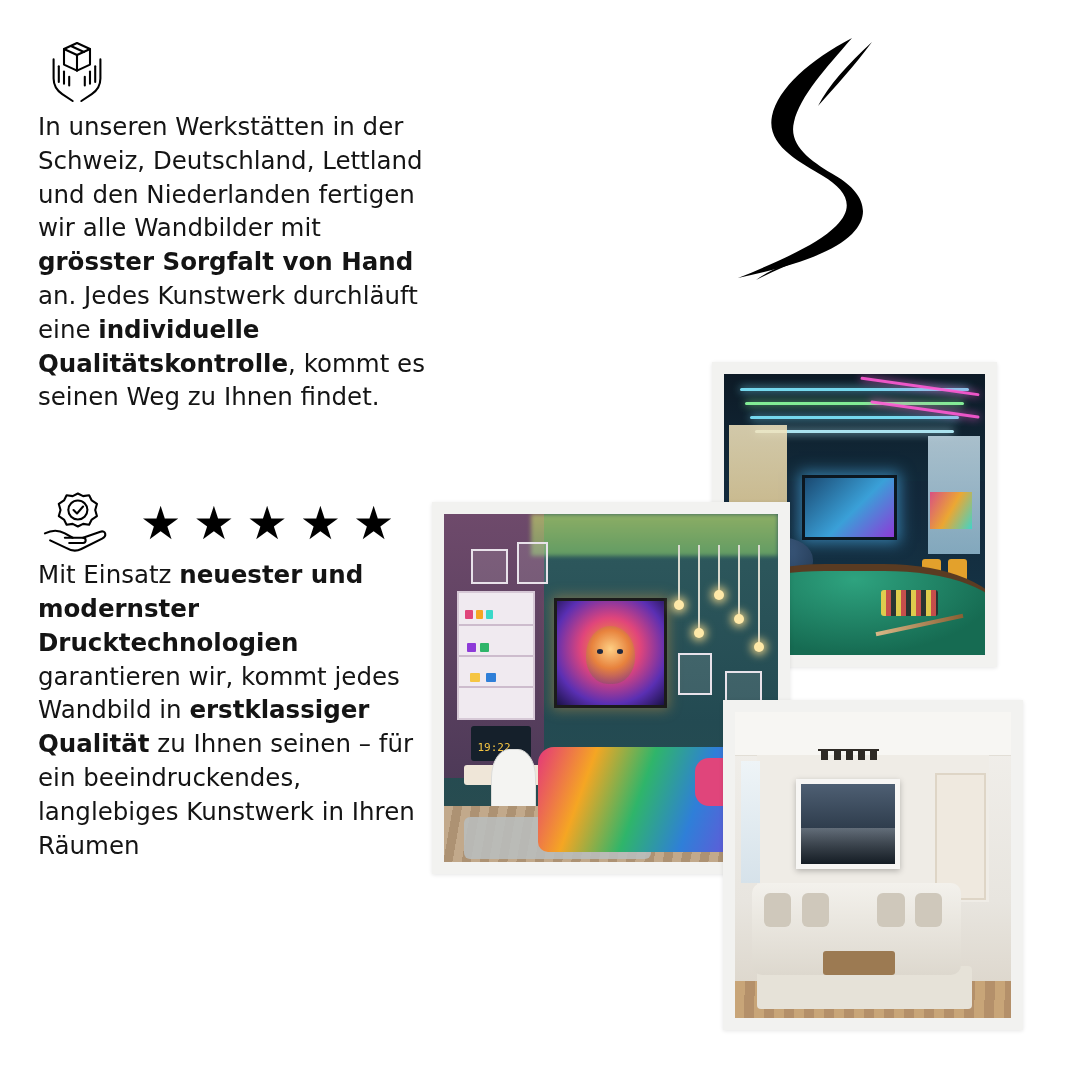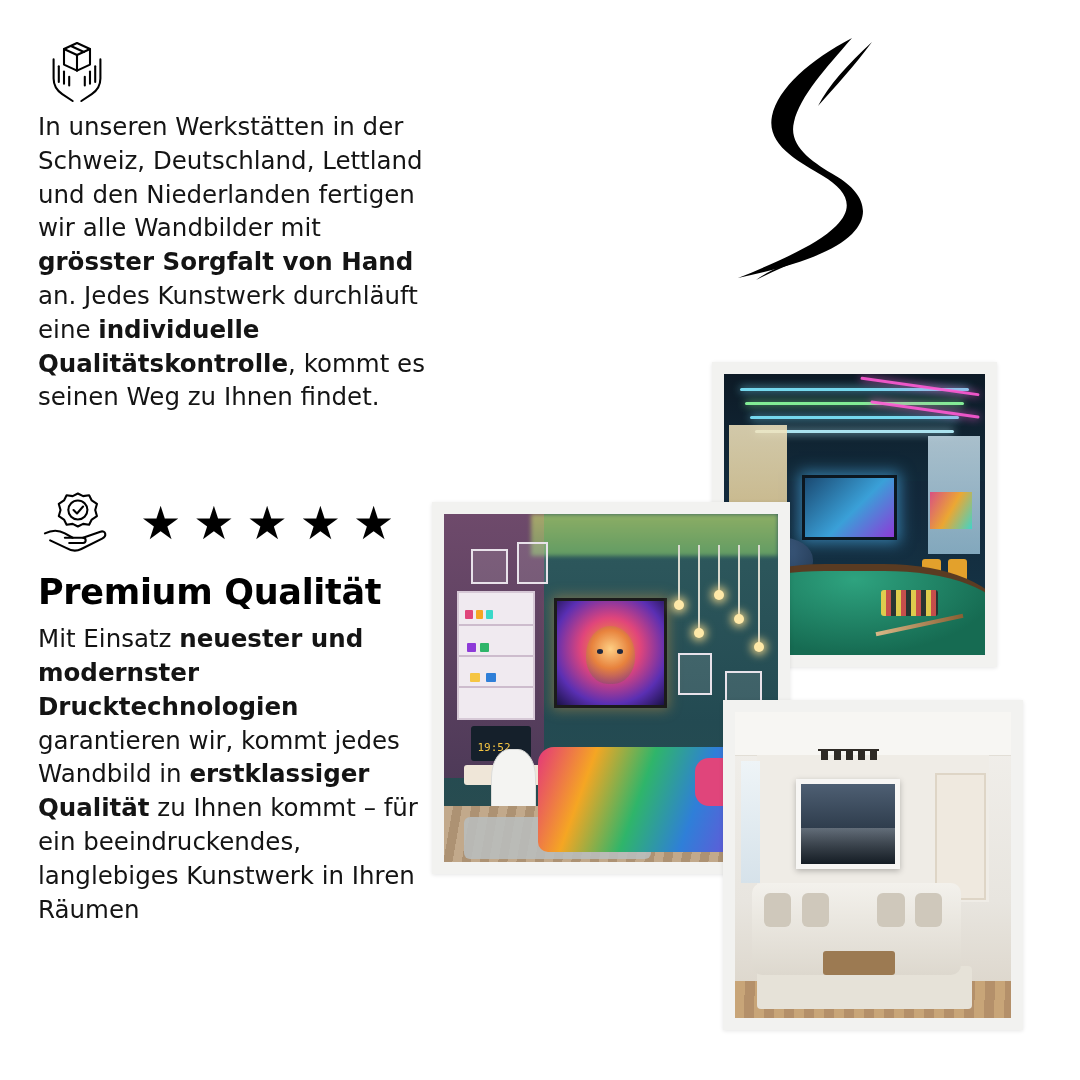--- a/index.html
+++ b/index.html
@@ -279,22 +279,21 @@
         </svg>
       </span>
       <span class="stars">
         <span class="star">★</span>
         <span class="star">★</span>
         <span class="star">★</span>
         <span class="star">★</span>
         <span class="star">★</span>
       </span>
     </div>
-    <div class="feature-title">Premium Qualität</div>
-    <div class="feature-body"><span>Mit Einsatz </span><b>neuester und modernster Drucktechnologien</b><span> garantieren wir, kommt jedes Wandbild in </span><b>erstklassiger Qualität</b><span> zu Ihnen kommt – für ein beeindruckendes, langlebiges Kunstwerk in Ihren Räumen</span></div>
+    <div class="feature-body"><span>Mit Einsatz </span><b>neuester und modernster Drucktechnologien</b><span> garantieren wir, kommt jedes Wandbild in </span><b>erstklassiger Qualität</b><span> zu Ihnen seinen – für ein beeindruckendes, langlebiges Kunstwerk in Ihren Räumen</span></div>
   </div>
 </div>
 
 <div class="logo-wrap">
   <svg class="logo-mark" viewBox="0 0 300 265">
     <path fill="#000" d="M192 8 C150 30 118 58 112 86 C106 116 140 132 163 146 C186 160 196 176 176 196 C158 214 122 230 78 248 C126 238 172 224 192 204 C214 182 200 160 176 146 C152 132 128 116 134 92 C140 66 166 38 192 8 Z"></path>
     <path fill="#000" d="M212 12 C188 34 168 56 158 76 C174 58 196 34 212 12 Z"></path>
     <path fill="#000" d="M96 250 C112 242 130 234 146 228 C128 232 110 240 96 250 Z"></path>
   </svg>
 </div>
@@ -348,21 +347,21 @@
       </div>
     </div>
     <div class="kr-bulb" style="left:70%;height:16%;"></div>
     <div class="kr-bulb" style="left:76%;height:24%;"></div>
     <div class="kr-bulb" style="left:82%;height:13%;"></div>
     <div class="kr-bulb" style="left:88%;height:20%;"></div>
     <div class="kr-bulb" style="left:94%;height:28%;"></div>
     <div class="kr-frame" style="left:70%;top:40%;width:9%;height:11%;"></div>
     <div class="kr-frame" style="left:84%;top:45%;width:10%;height:9%;"></div>
     <div class="kr-monitor"></div>
-    <div class="kr-clock">19:52</div>
+    <div class="kr-clock">19:22</div>
     <div class="kr-desk"></div>
     <div class="kr-chair" style="left:14%;"></div>
     <div class="kr-chair" style="left:36%;"></div>
     <div class="kr-floor"></div>
     <div class="kr-rug"></div>
     <div class="kr-bed"></div>
     <div class="kr-pillow"></div>
   </div>
 </div>
 

